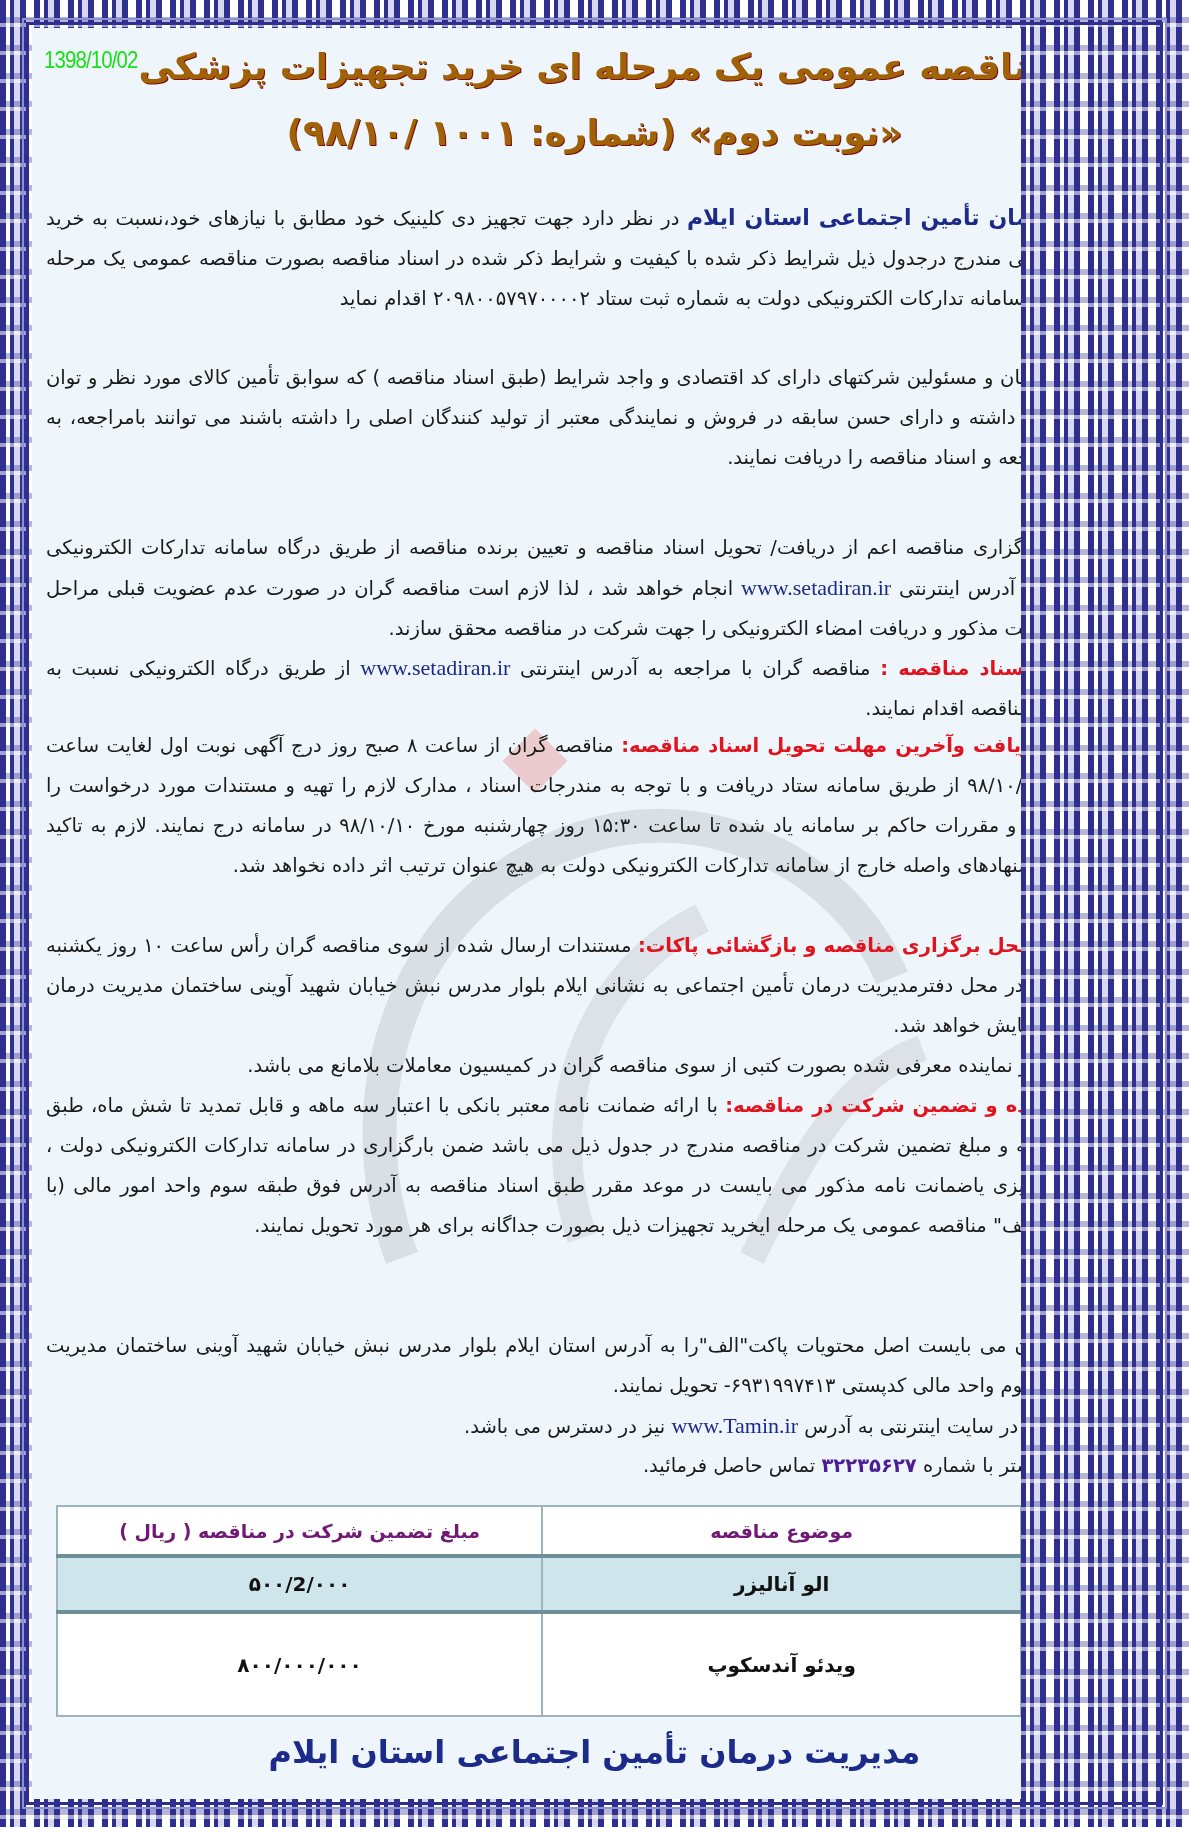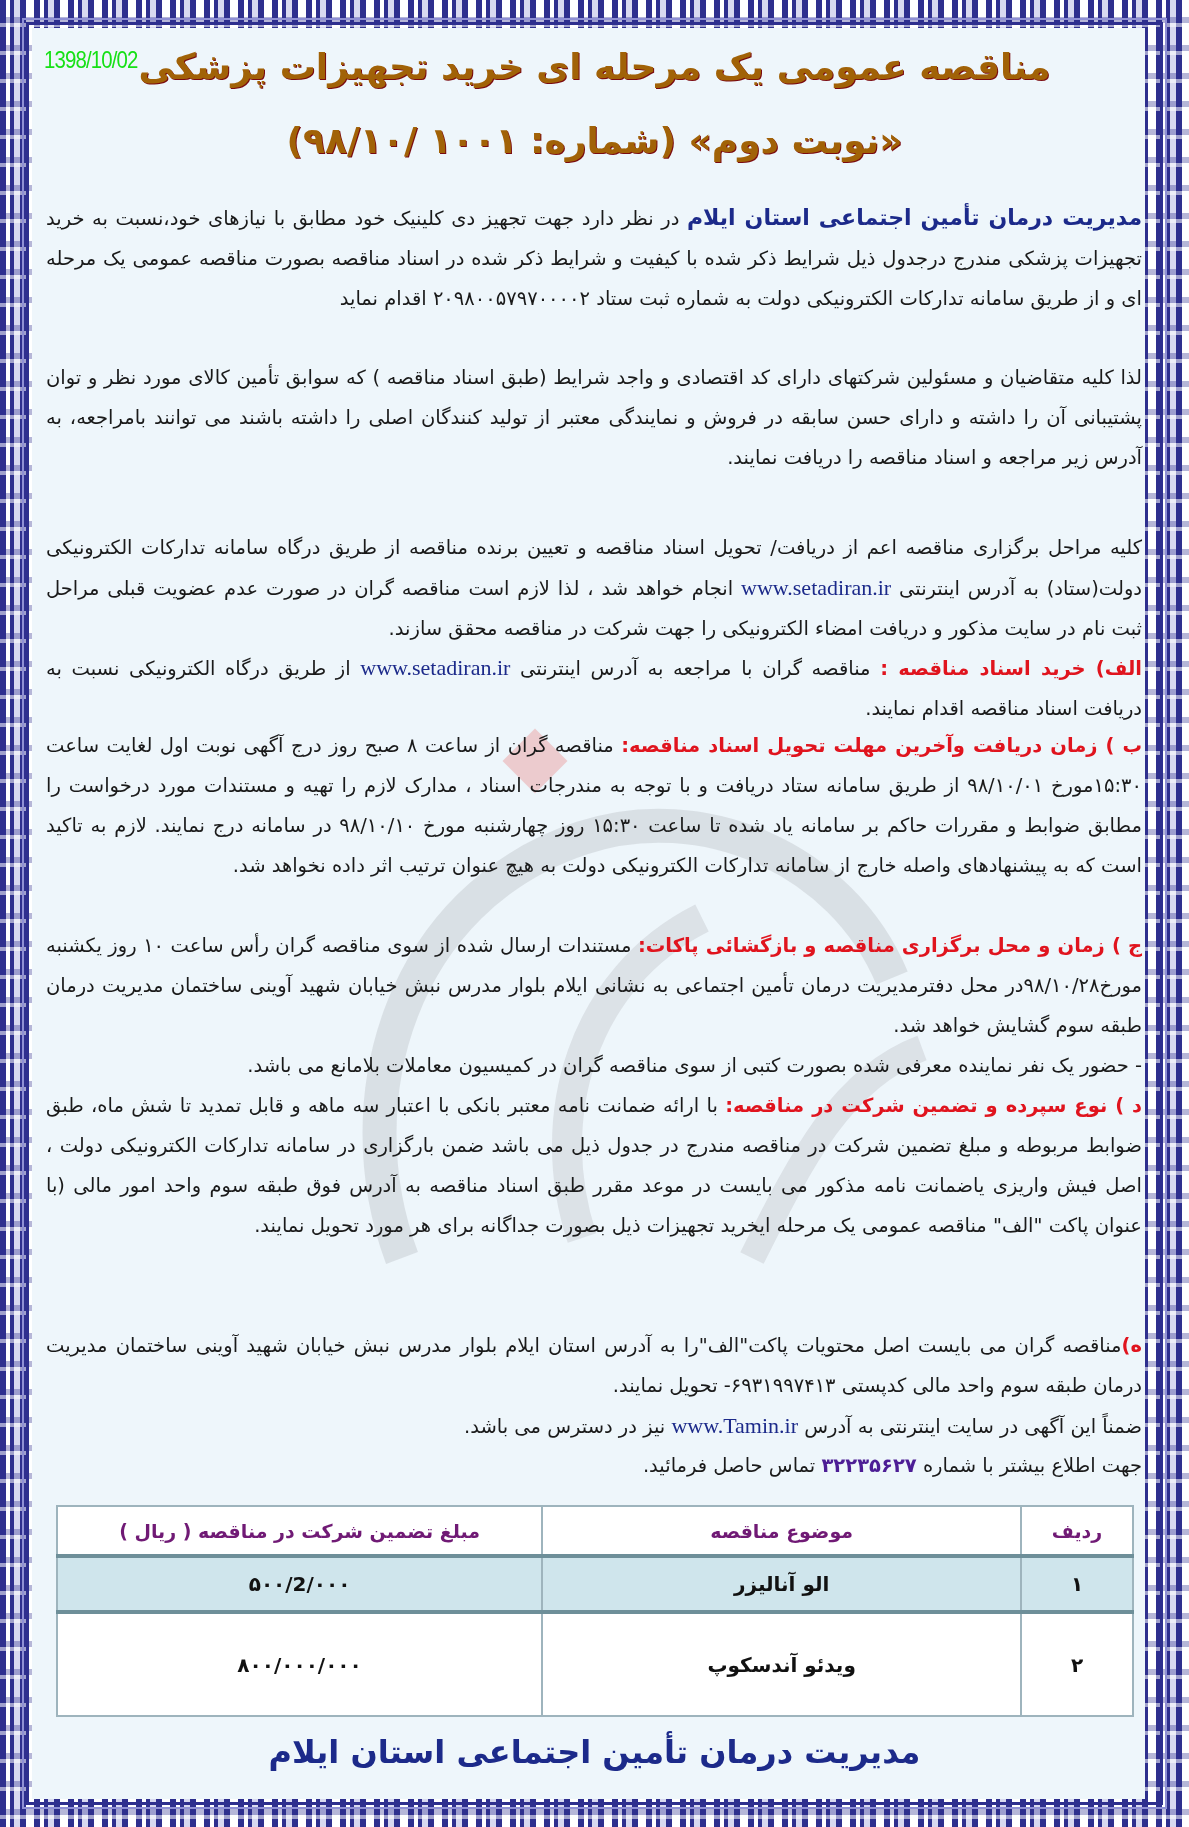--- a/index.html
+++ b/index.html
@@ -15,21 +15,21 @@
     content: ""; position: absolute; left: 0; top: 0; width: 100%; height: 100%;
     background:
       repeating-linear-gradient(0deg, rgba(255,255,255,0) 0 8px, rgba(255,255,255,0.55) 8px 12px, rgba(46,47,142,0.35) 12px 18px, rgba(255,255,255,0) 18px 28px);
   }
   .frame-inner-line {
     position: absolute; left: 26px; top: 22px; right: 26px; bottom: 22px;
     border: 3px solid #2e2f8e;
     outline: 2px solid #8f90d4; outline-offset: 2px;
   }
   .page {
-    position: absolute; left: 32px; top: 28px; width: 1113px; height: 1771px;
+    position: absolute; left: 32px; top: 28px; width: 989px; height: 1771px;
     background: #eef6fb;
     overflow: hidden;
   }
 
   .stamp {
     position: absolute; left: 12px; top: 18px; z-index: 5;
     color: #16e016; font-family: "Liberation Sans Narrow", "Liberation Sans", sans-serif;
     font-size: 24px; letter-spacing: -1px; transform: scaleX(0.85); transform-origin: left top;
   }
 
@@ -39,21 +39,21 @@
   }
 
   .content { position: relative; z-index: 1; direction: rtl; }
 
   .title {
     position: absolute; left: 0; width: 1125px; text-align: center;
     color: #a16207; font-weight: bold; font-family: "DejaVu Sans", sans-serif;
     text-shadow: 1px 1px 0 #7a0a10;
   }
   .title.line1 { top: 18px; font-size: 36px; }
-  .title.line2 { top: 92px; font-size: 36px; }
+  .title.line2 { top: 84px; font-size: 36px; }
 
   .para {
     position: absolute; left: 14px; width: 1096px;
     font-size: 19.5px; line-height: 40px; color: #1a1a1a; text-align: justify;
     text-align-last: right;
   }
   .org { color: #1c2a8a; font-weight: bold; font-size: 22px; }
   .hl { color: #e0141e; font-weight: bold; }
   .url { color: #1c2a8a; font-family: Liberation Serif, serif; font-size: 22px; direction: ltr; unicode-bidi: embed; }
   .phone { color: #4c1d95; font-weight: bold; }

